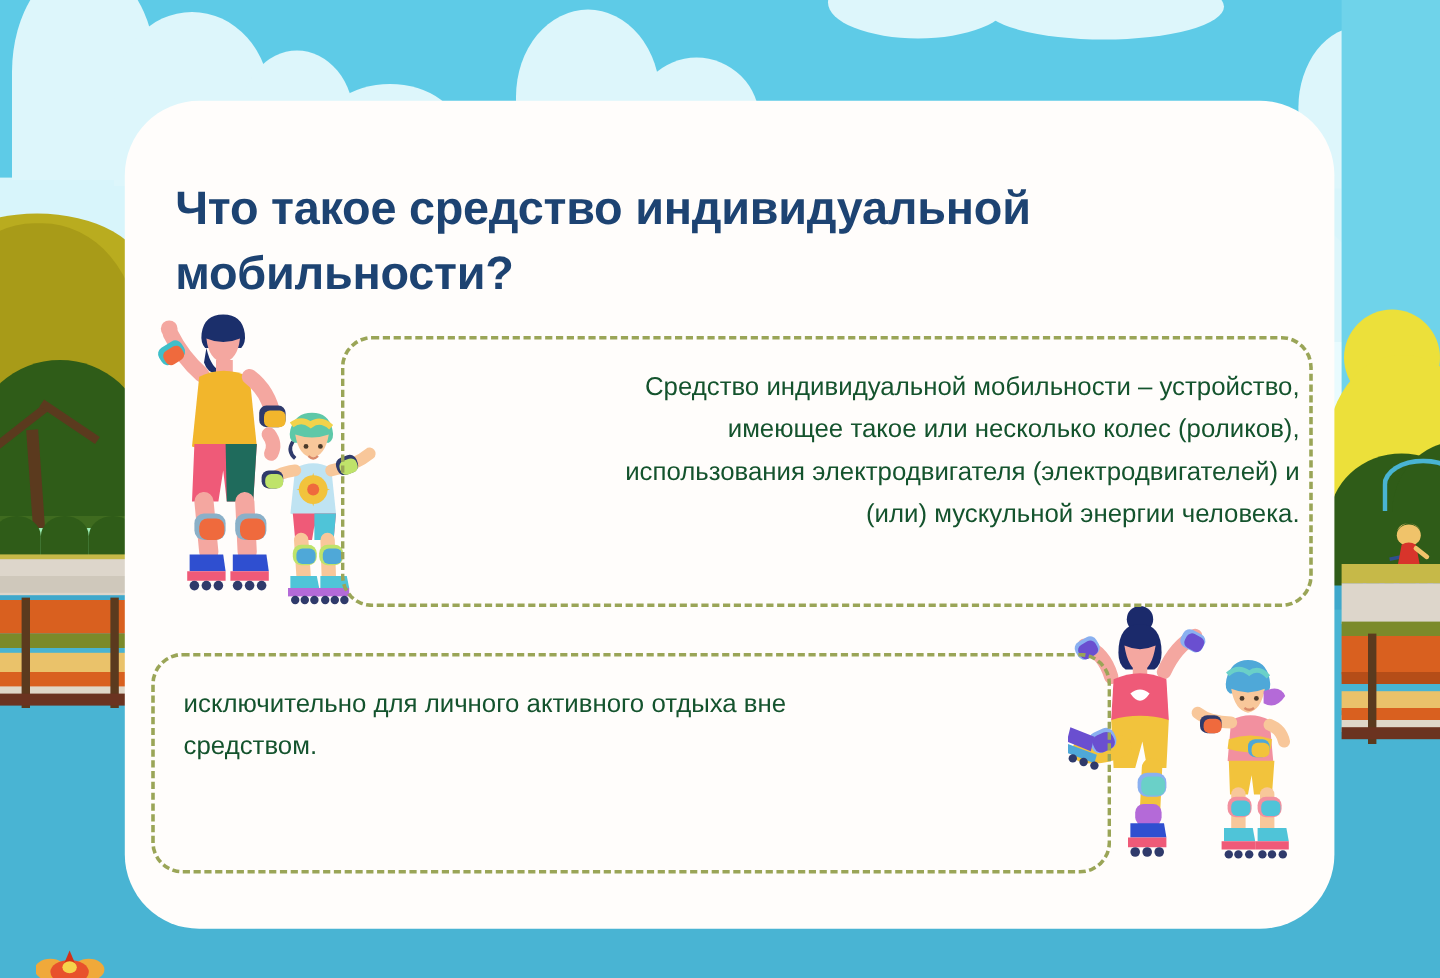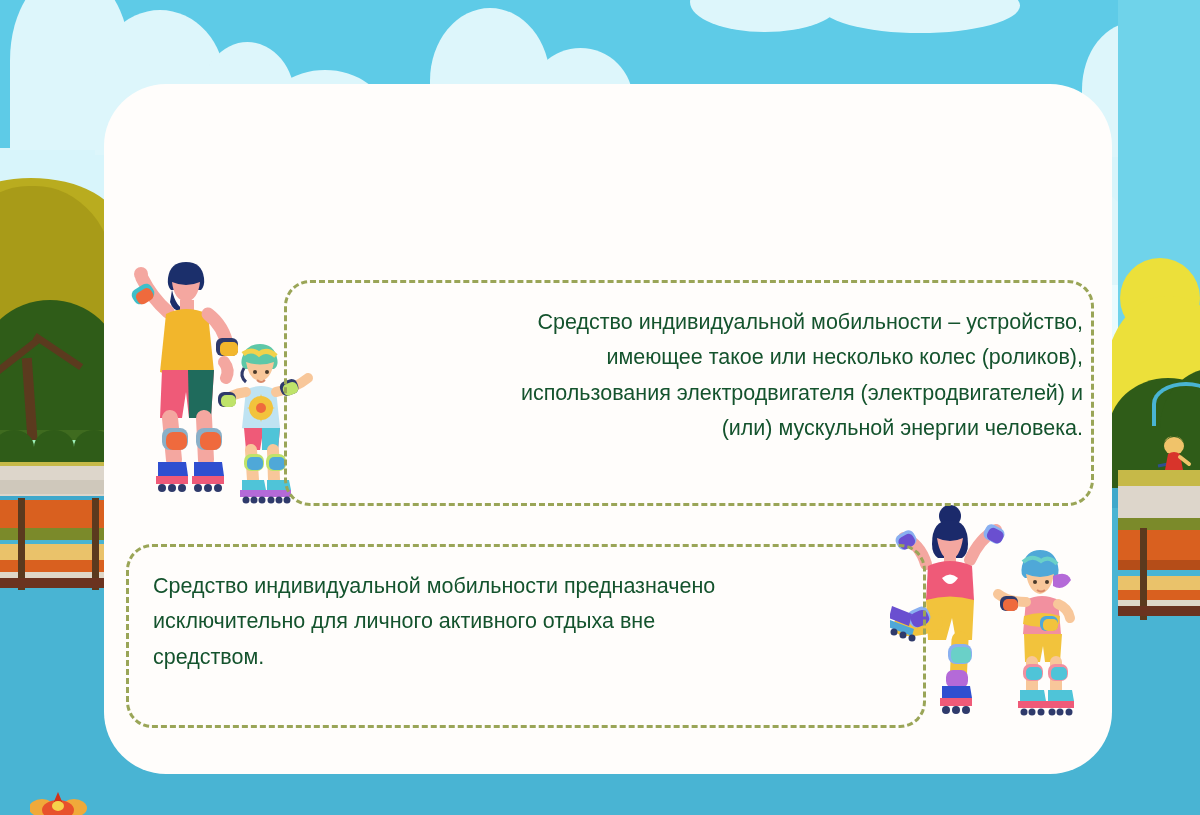--- a/index.html
+++ b/index.html
@@ -183,20 +183,21 @@
   <svg class="bottom-flower" viewBox="0 0 58 30">
     <ellipse cx="12" cy="22" rx="13" ry="9" fill="#f0a93a"></ellipse>
     <ellipse cx="44" cy="22" rx="13" ry="9" fill="#f0a93a"></ellipse>
     <ellipse cx="28" cy="24" rx="16" ry="10" fill="#e8512c"></ellipse>
     <path d="M28 6 l5 12 l-10 0Z" fill="#d23118"></path>
     <ellipse cx="28" cy="20" rx="6" ry="5" fill="#f6d24b"></ellipse>
   </svg>
 
   <div class="card">
 
+    <h1 class="title">Что такое средство индивидуальной мобильности?</h1>
 
     <svg class="people ppl-left" width="210" height="255" viewBox="0 0 210 255">
 
       <path d="M58 62 q-16 -14 -26 -34" stroke="#f4a7a0" stroke-width="13" fill="none" stroke-linecap="round"></path>
       <circle cx="31" cy="24" r="7" fill="#f4a7a0"></circle>
       <rect x="22" y="36" width="22" height="16" rx="6" fill="#3fbfc9" transform="rotate(-32 33 44)"></rect>
       <rect x="26" y="40" width="17" height="13" rx="5" fill="#ef6a3d" transform="rotate(-32 34 46)"></rect>
 
       <path d="M58 28 q2 -16 18 -16 q16 0 18 16 q1 8 -3 12 l-30 0 q-4 -4 -3 -12Z" fill="#1b2f6b"></path>
       <path d="M62 32 q2 18 14 20 q12 -2 14 -20 q-14 6 -28 0Z" fill="#f4a7a0"></path>
@@ -356,20 +357,19 @@
       <div class="boxtext">
         <p>Средство индивидуальной мобильности – устройство,</p>
         <p>имеющее такое или несколько колес (роликов),</p>
         <p>использования электродвигателя (электродвигателей) и</p>
         <p>(или) мускульной энергии человека.</p>
       </div>
     </div>
 
     <div class="dashbox box2">
       <div class="boxtext">
-        <p>Средство индивидуальной мобильности предназначено</p>
         <p>исключительно для личного активного отдыха вне</p>
         <p>средством.</p>
       </div>
     </div>
 
   </div>
 </div>
 
 </body></html>

